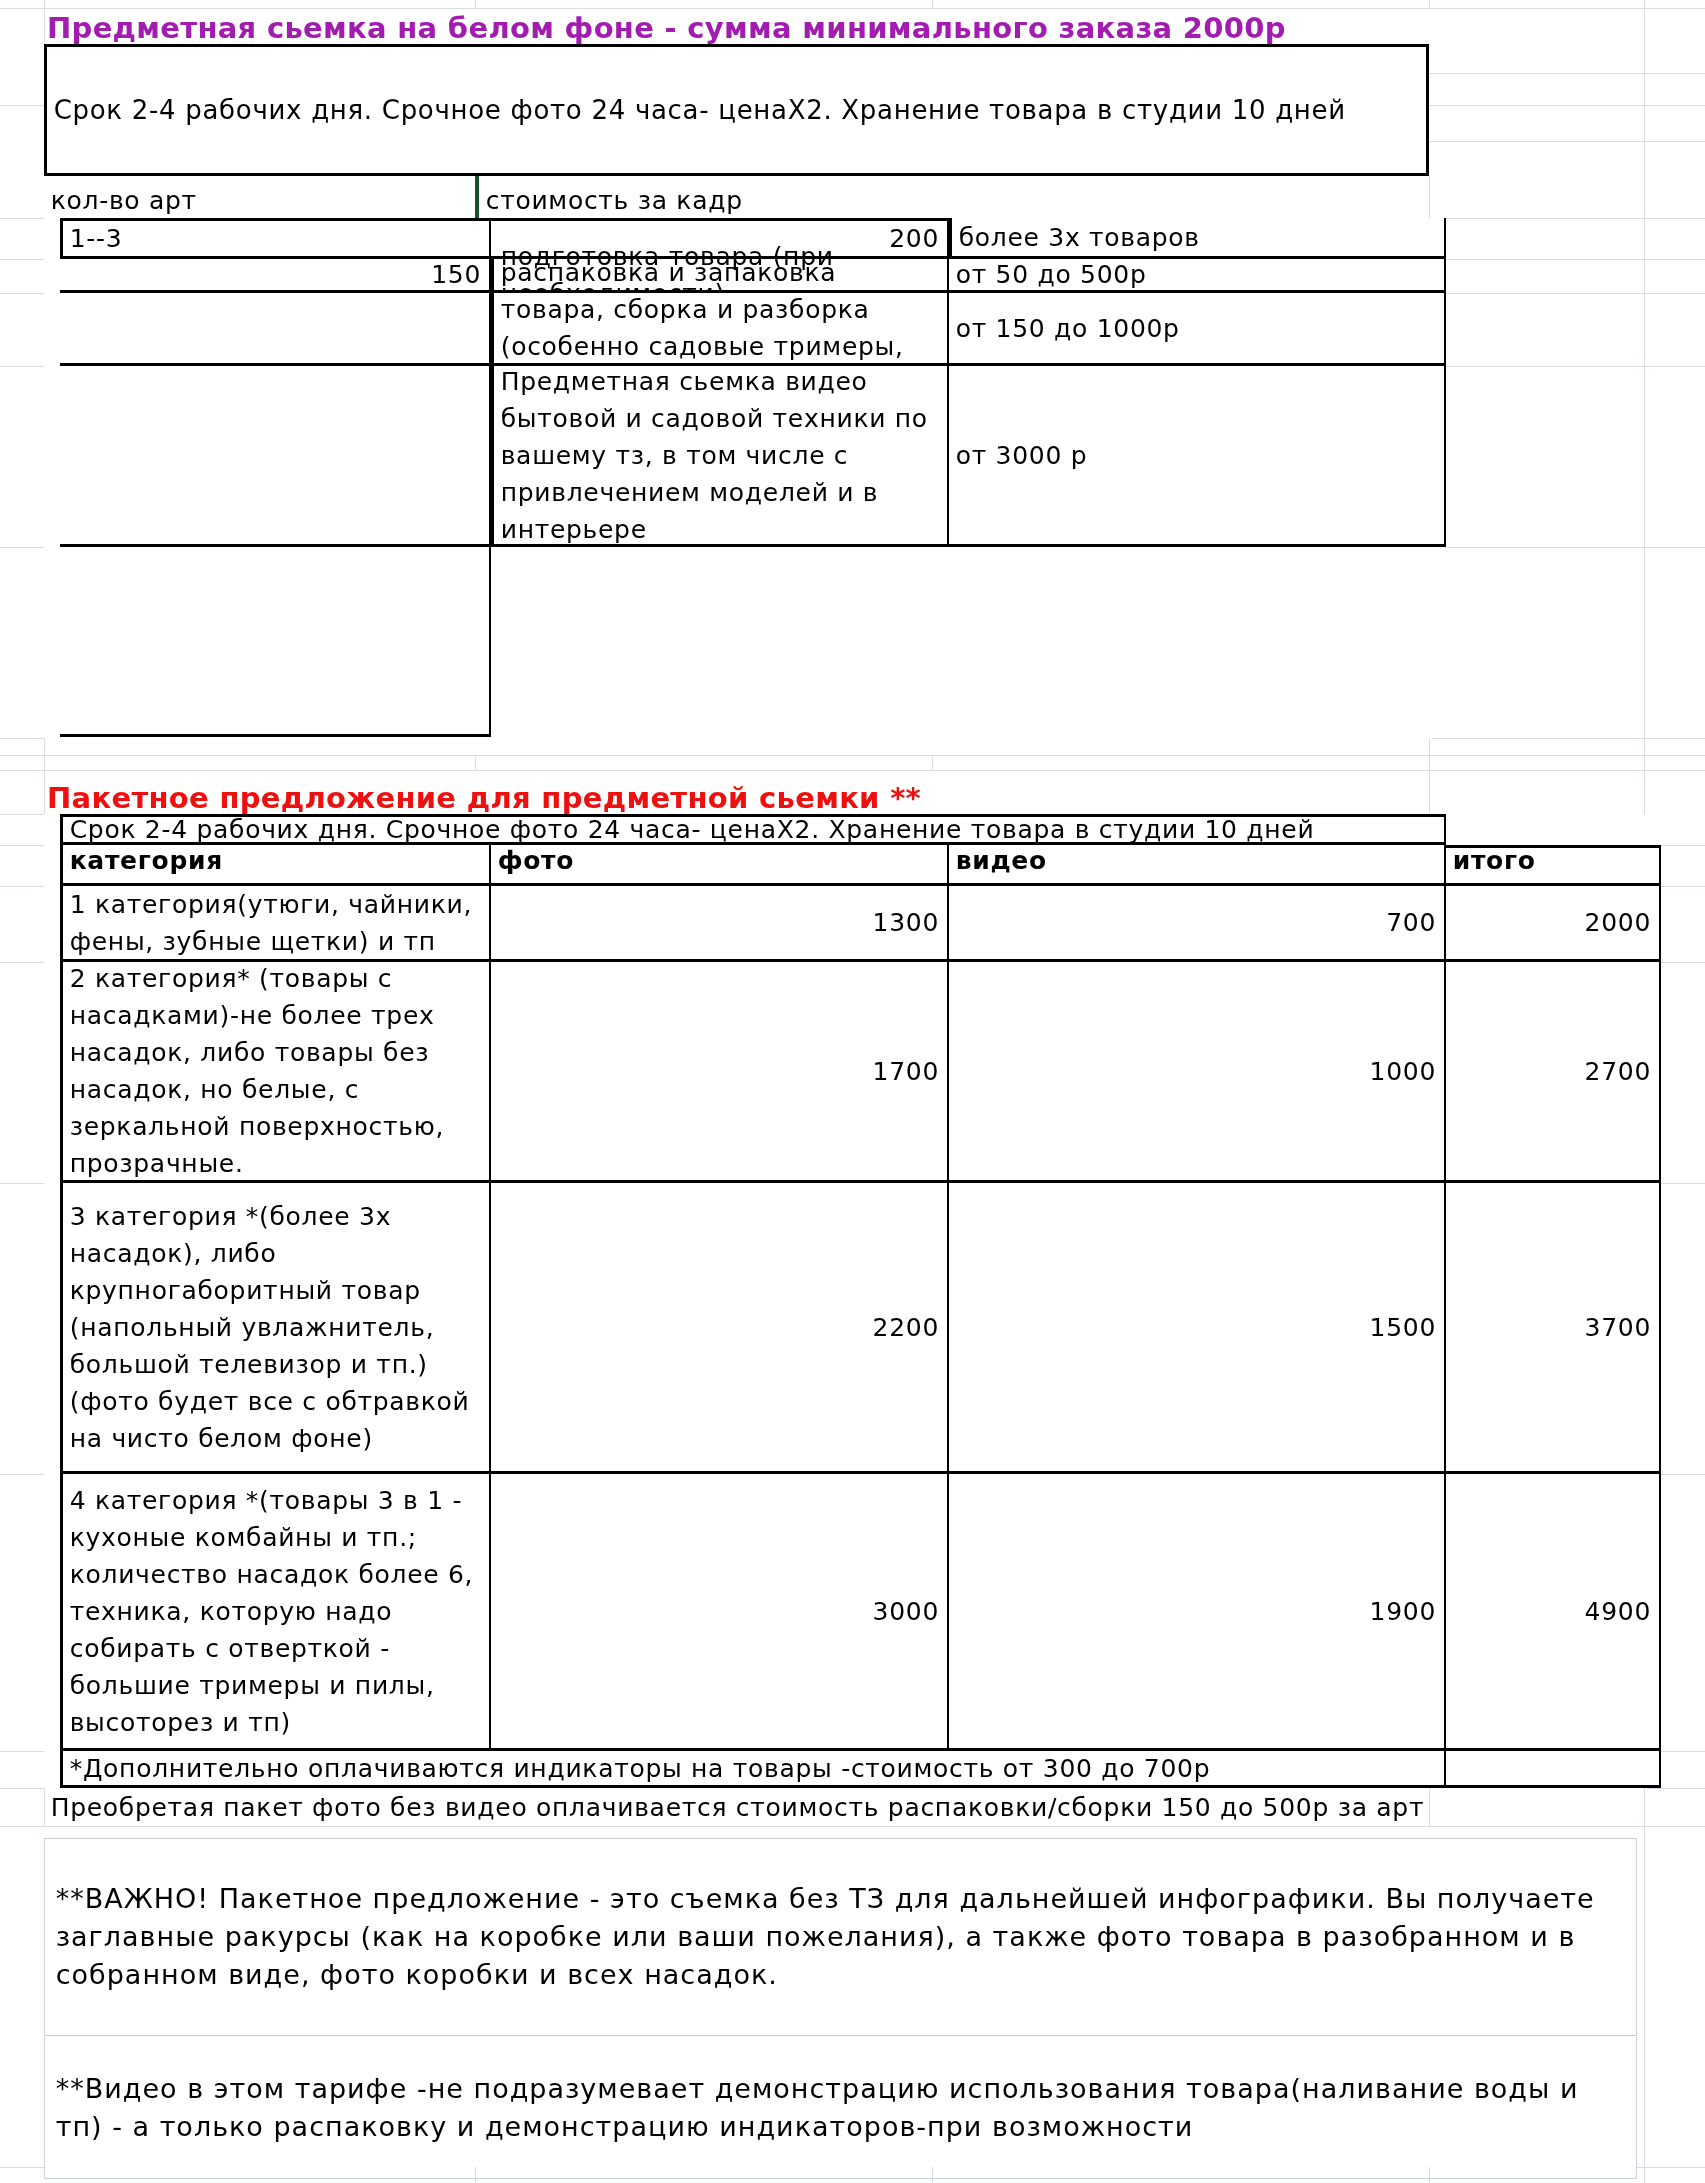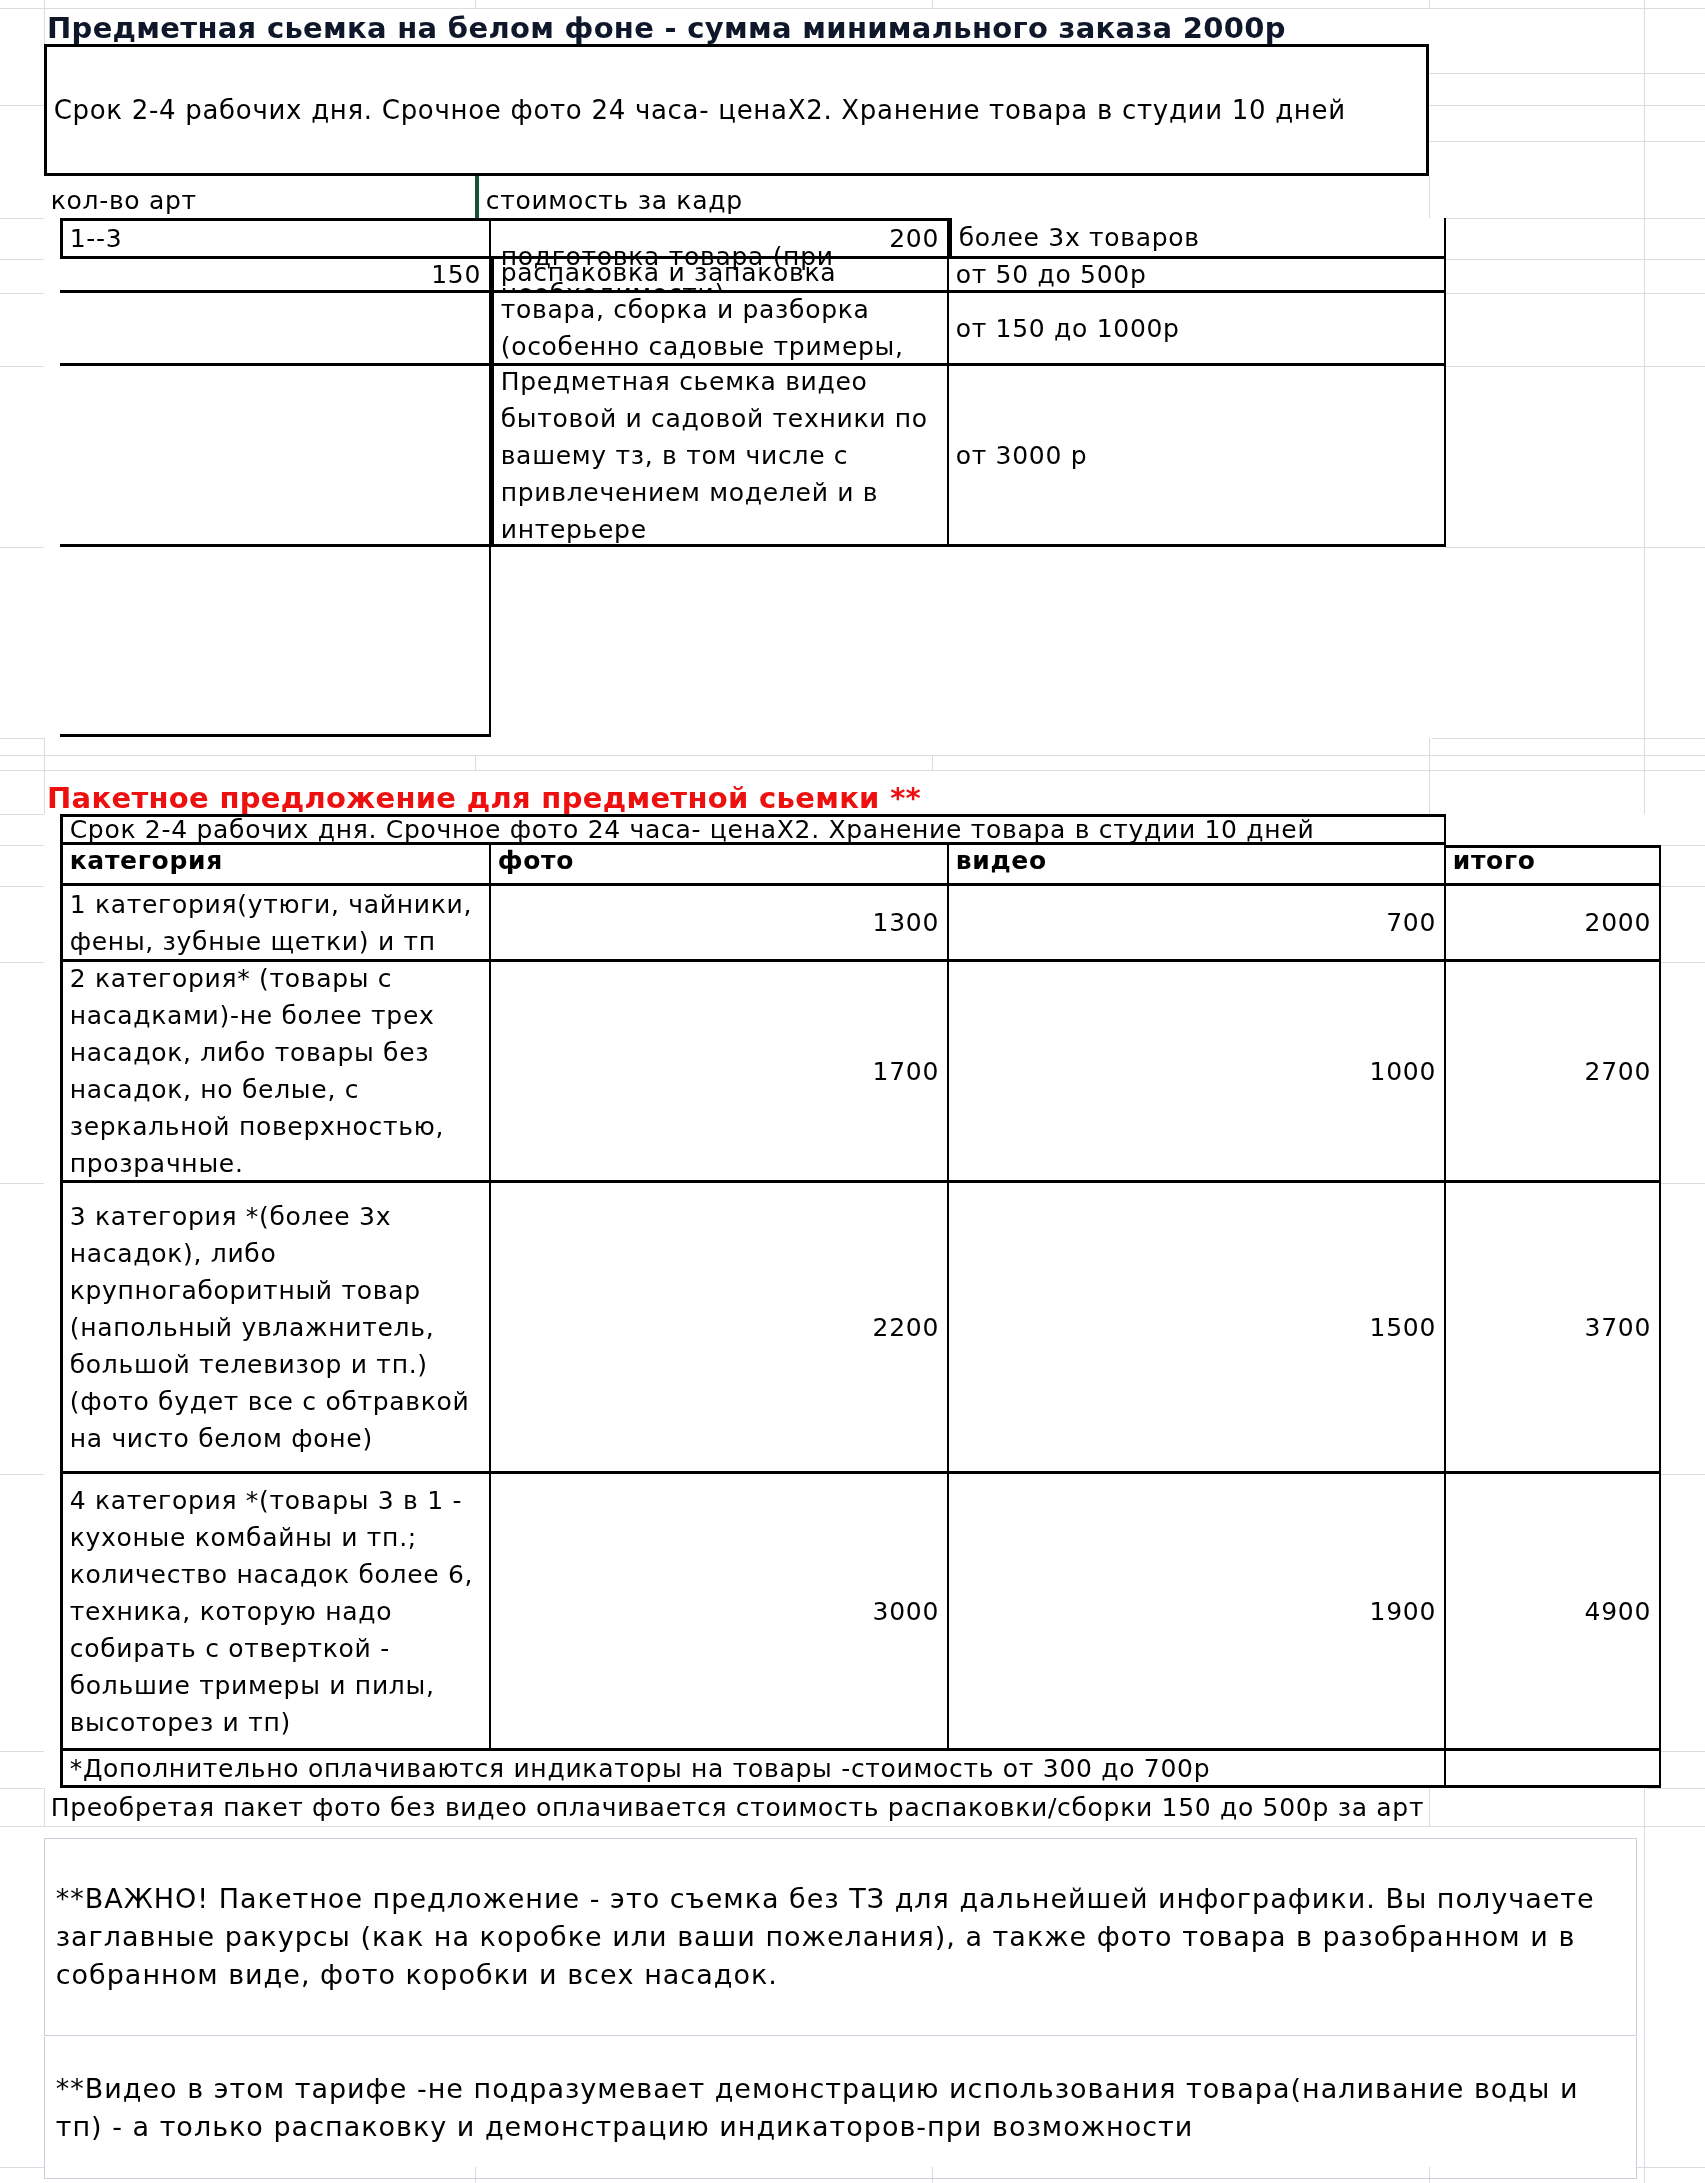--- a/index.html
+++ b/index.html
@@ -113,21 +113,21 @@
       <div class="grid-v" style="left: 475px; top: 755px; height: 15.3px;"></div>
       <div class="grid-v" style="left: 932px; top: 755px; height: 15.3px;"></div>
       <div class="grid-v" style="left: 44px; top: 1788px; height: 39px;"></div>
       <div class="grid-v" style="left: 1429px; top: 1788px; height: 39px;"></div>
       <div class="grid-v" style="left: 1644px; top: 1788px; height: 396px;"></div>
       <div class="grid-v" style="left: 475px; top: 2167px; height: 16.7px;"></div>
       <div class="grid-v" style="left: 932px; top: 2167px; height: 16.7px;"></div>
       <div class="grid-v" style="left: 1429px; top: 2167px; height: 16.7px;"></div>
     </div>
 
-  <div id="title1" class="page-title" style="color: #0f172a;">Предметная сьемка на белом фоне - сумма минимального заказа 2000р</div>
+  <div id="title1" class="page-title" style="color: #a21caf;">Предметная сьемка на белом фоне - сумма минимального заказа 2000р</div>
 
   <div id="terms-box">Срок 2-4 рабочих дня. Срочное фото 24 часа- ценаХ2. Хранение товара в студии 10 дней</div>
 
   <div id="t1-header">
     <div class="hcell">кол-во арт</div>
     <div class="hcell">стоимость за кадр</div>
   </div>
 
   <div id="table1" class="tbl">
     <div class="c colA topRow">1--3</div>

